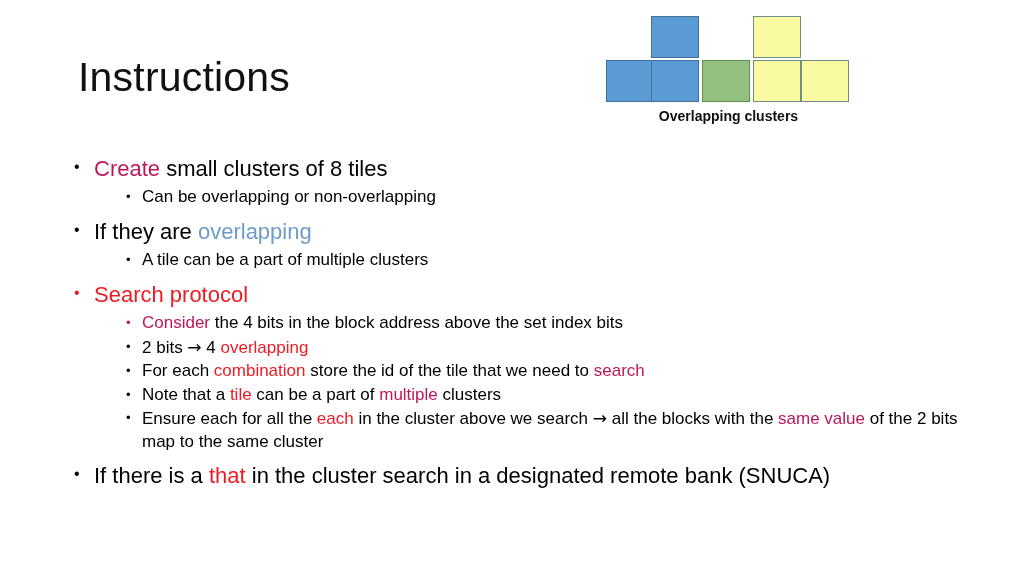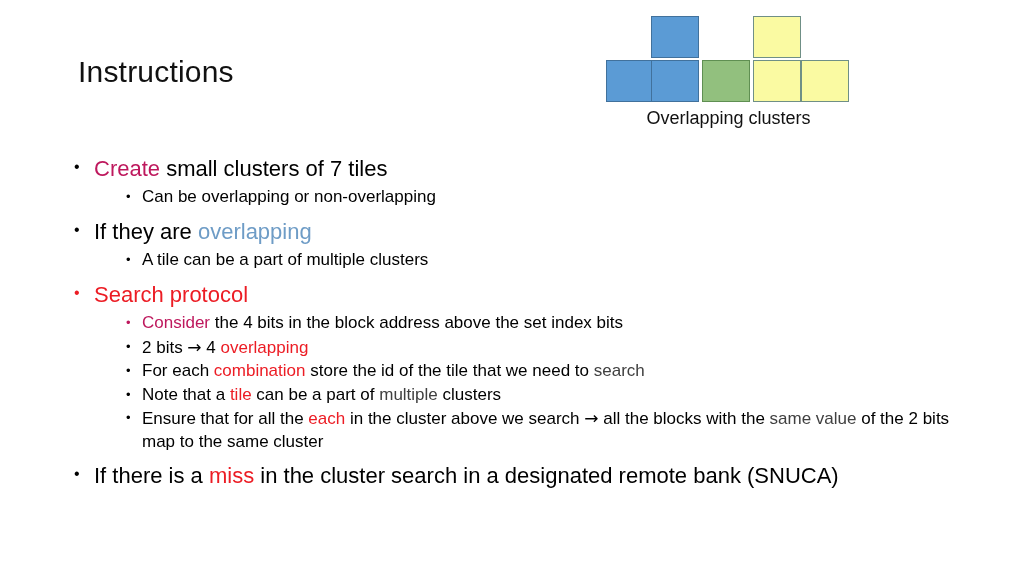--- a/index.html
+++ b/index.html
@@ -14,21 +14,21 @@
     color: #000000;
     overflow: hidden;
     position: relative;
   }
 
   
   .slide-title {
     position: absolute;
     left: 78px;
     top: 55px;
-    font-size: 30px;
+    font-size: 41px;
     font-weight: 300;
     letter-spacing: 0.2px;
     color: #111111;
     line-height: 1.1;
     white-space: nowrap;
   }
 
   
   .figure {
     position: absolute;
@@ -58,22 +58,22 @@
   
   .tile.r1c0 { left: 0px;   top: 44px; }
   .tile.r1c1 { left: 45px;  top: 44px; }
   .tile.r1c2 { left: 96px;  top: 44px; }
   .tile.r1c3 { left: 147px; top: 44px; }
   .tile.r1c4 { left: 195px; top: 44px; }
 
   .figure-caption {
     margin-top: 6px;
     text-align: center;
-    font-size: 18px;
-    font-weight: 400;
+    font-size: 14px;
+    font-weight: 700;
     color: #111111;
     white-space: nowrap;
   }
 
   
   .body {
     position: absolute;
     left: 74px;
     top: 155px;
     width: 900px;
@@ -113,21 +113,21 @@
 
   
   .group { margin-bottom: 10px; }
   .group.tight { margin-bottom: 8px; }
   .group.last { margin-bottom: 0; }
 
   
   .c-green     { color: #be185d; }
   .c-red       { color: #EC1C24; }
   .c-blue-soft { color: #6E9CC6; margin-top: 16px; }
-  .c-blue      { color: #404040; }
+  .c-blue      { color: #be185d; }
 
   .arrow { font-family: "DejaVu Sans", sans-serif; }
 </style>
 </head>
 <body>
 
 <div class="slide-title">Instructions</div>
 
 <div class="figure">
   <div class="tile-grid">
@@ -140,21 +140,21 @@
     <div class="tile t-yellow r1c4"></div>
   </div>
   <div class="figure-caption">Overlapping clusters</div>
 </div>
 
 <div class="body">
 
   <div class="group">
     <div class="bullet lvl1">
       <span class="dot">•</span>
-      <span class="btext"><span class="c-green">Create</span><span> small clusters of 7 tiles</span></span>
+      <span class="btext"><span class="c-green">Create</span><span> small clusters of 8 tiles</span></span>
     </div>
     <div class="bullet lvl2">
       <span class="dot">•</span>
       <span class="btext">Can be overlapping or non-overlapping</span>
     </div>
   </div>
 
   <div class="group">
     <div class="bullet lvl1">
       <span class="dot">•</span>
@@ -187,24 +187,24 @@
       <span class="btext"><span>For each </span><span class="c-red">combination</span><span> store the id of the tile that we need to </span><span class="c-blue">search</span></span>
     </div>
 
     <div class="bullet lvl2">
       <span class="dot">•</span>
       <span class="btext"><span>Note that a </span><span class="c-red">tile</span><span> can be a part of </span><span class="c-blue">multiple</span><span> clusters</span></span>
     </div>
 
     <div class="bullet lvl2">
       <span class="dot">•</span>
-      <span class="btext"><span>Ensure that for all the </span><span class="c-red">each</span><span> in the cluster above we search </span><span class="arrow">→</span><span> all the blocks with the </span><span class="c-blue">same value</span><span> of the 2 bits map to the same cluster</span></span>
+      <span class="btext"><span>Ensure each for all the </span><span class="c-red">each</span><span> in the cluster above we search </span><span class="arrow">→</span><span> all the blocks with the </span><span class="c-blue">same value</span><span> of the 2 bits map to the same cluster</span></span>
     </div>
   </div>
 
   <div class="group last">
     <div class="bullet lvl1">
       <span class="dot">•</span>
-      <span class="btext"><span>If there is a </span><span class="c-red">miss</span><span> in the cluster search in a designated remote bank (SNUCA)</span></span>
+      <span class="btext"><span>If there is a </span><span class="c-red">that</span><span> in the cluster search in a designated remote bank (SNUCA)</span></span>
     </div>
   </div>
 
 </div>
 
 </body></html>

